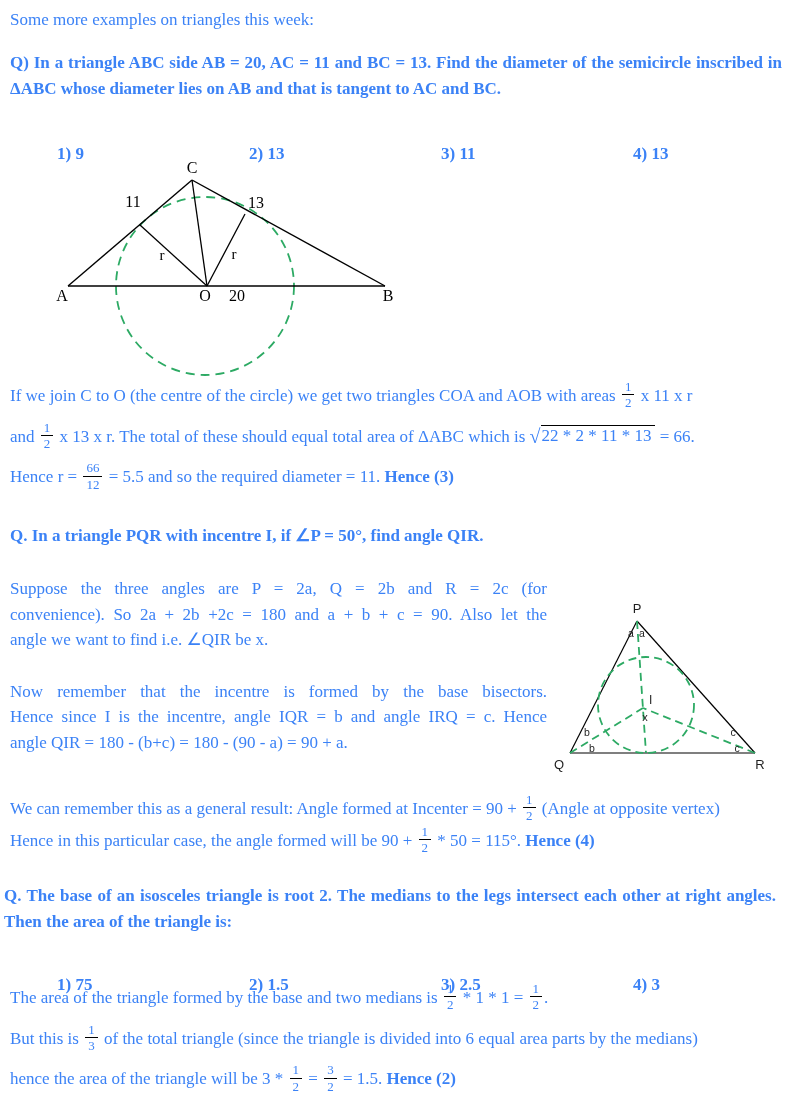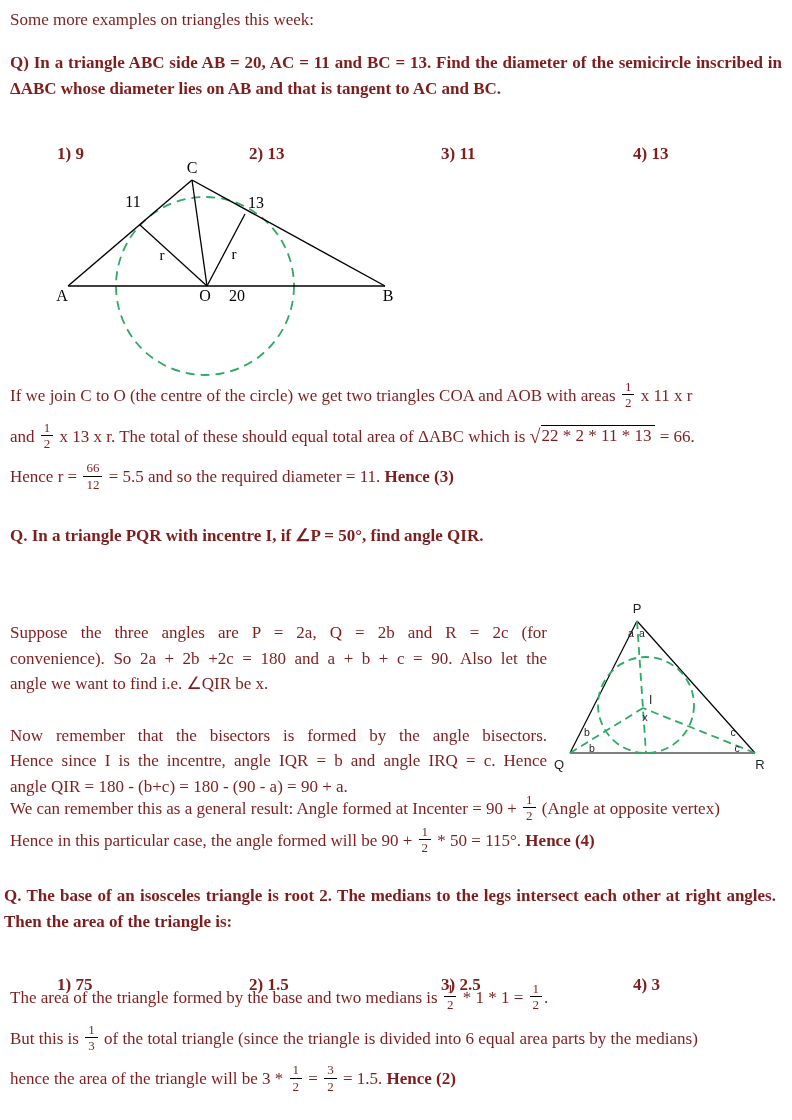--- a/index.html
+++ b/index.html
@@ -1,17 +1,17 @@
 <!DOCTYPE html>
 <html><head>
 <meta charset="utf-8">
 <style>
   html,body{margin:0;padding:0;background:#ffffff;}
   .page{
-    position:relative;width:792px;height:1120px;background:#fff;color:#7f1d1d;
+    position:relative;width:792px;height:1120px;background:#fff;color:#3b82f6;
     font-family:"Liberation Serif", serif;font-size:17px;overflow:hidden;
   }
   .abs{position:absolute;}
   .qtext{font-weight:bold;width:772px;text-align:justify;line-height:26px;}
   .opt-row{display:flex;font-weight:bold;}
   .opt{width:192px;margin-top:28px;}
   .opt:last-child{width:auto;}
   .sol-line{line-height:26px;margin-bottom:9px;white-space:nowrap;}
   .frac{display:inline-block;vertical-align:middle;text-align:center;
         font-size:13px;line-height:1.18;margin:0 2px;position:relative;top:-2px;}
@@ -63,26 +63,26 @@
 
   <div class="abs" style="left:10px;top:381px;width:782px;">
     <div class="sol-line">If we join C to O (the centre of the circle) we get two triangles COA and AOB with areas <span class="frac"><span class="num">1</span><span class="den">2</span></span> x 11 x r</div>
     <div class="sol-line">and <span class="frac"><span class="num">1</span><span class="den">2</span></span> x 13 x r. The total of these should equal total area of ΔABC which is <span class="sqrt"><span class="sqrt-sign">√</span><span class="radicand">22 * 2 * 11 * 13</span></span> = 66.</div>
     <div class="sol-line">Hence r = <span class="frac"><span class="num">66</span><span class="den">12</span></span> = 5.5 and so the required diameter = 11. <b>Hence (3)</b></div>
   </div>
 
   <div class="abs qtext" style="left:10px;top:523px;">Q. In a triangle PQR with incentre I, if ∠P = 50°, find angle QIR.</div>
 
 
-  <div class="abs coltext" style="left:10px;top:620px;">
+  <div class="abs coltext" style="left:10px;top:576px;">
     <div class="jline">Suppose the three angles are P = 2a, Q = 2b and R = 2c (for</div>
     <div class="jline">convenience). So 2a + 2b +2c = 180 and a + b + c = 90. Also let the</div>
     <div>angle we want to find i.e. ∠QIR be x.</div>
     <div class="para-gap"></div>
-    <div class="jline">Now remember that the bisectors is formed by the angle bisectors.</div>
+    <div class="jline">Now remember that the incentre is formed by the base bisectors.</div>
     <div class="jline">Hence since I is the incentre, angle IQR = b and angle IRQ = c. Hence</div>
     <div>angle QIR = 180 - (b+c) = 180 - (90 - a) = 90 + a.</div>
   </div>
 
   <svg class="abs" style="left:545px;top:596px;" width="247" height="185" viewBox="0 0 247 185">
     <line x1="25" y1="157" x2="92" y2="25" stroke="#000" stroke-width="1.2"></line>
     <line x1="92" y1="25" x2="210" y2="157" stroke="#000" stroke-width="1.2"></line>
     <line x1="25" y1="157" x2="210" y2="157" stroke="#000" stroke-width="1.2"></line>
     <circle cx="101" cy="109" r="48" fill="none" stroke-width="1.8" stroke-dasharray="8 5" stroke="#2daa64"></circle>
     <line x1="92" y1="25" x2="101" y2="157" stroke-width="1.8" stroke-dasharray="8 5" stroke="#2daa64"></line>

